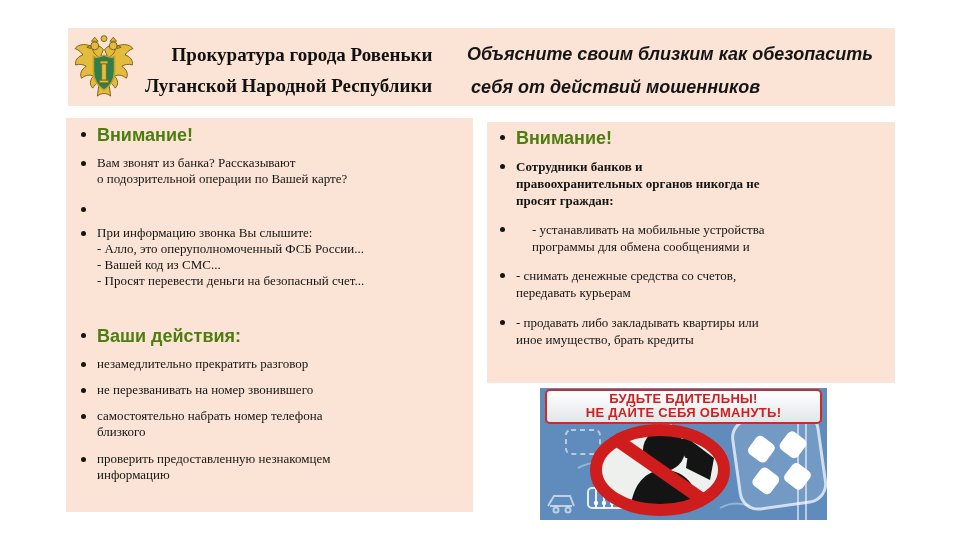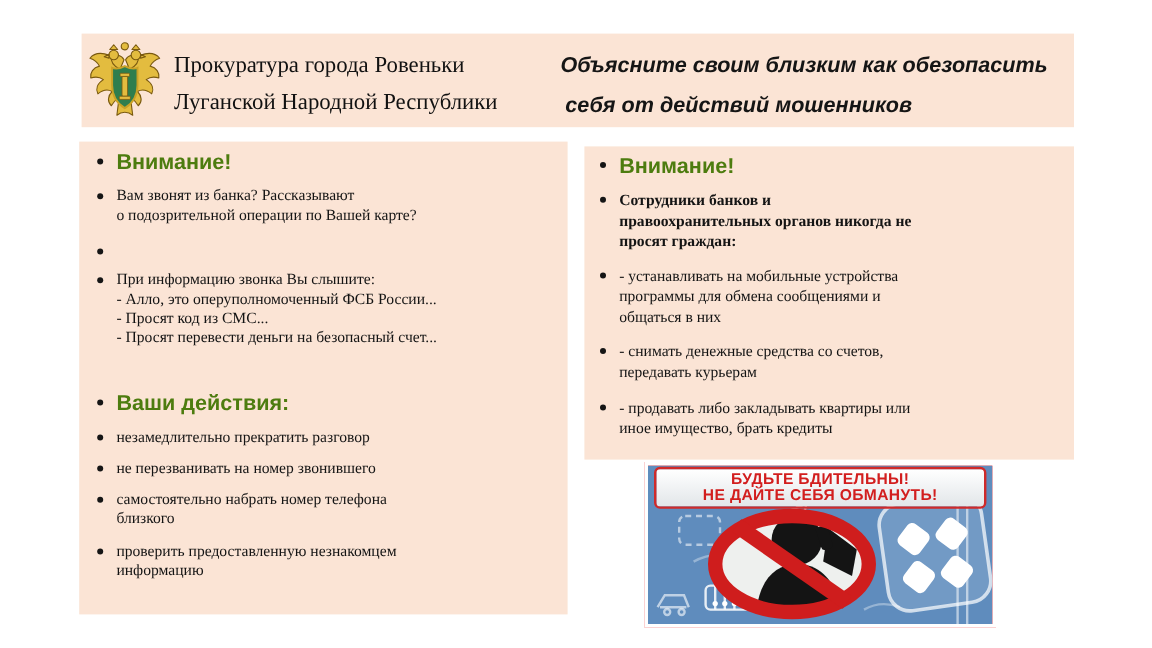--- a/index.html
+++ b/index.html
@@ -4,21 +4,21 @@
 <style>
   html,body{margin:0;padding:0;background:#fff;}
   .slide{
     position:relative;width:960px;height:540px;background:#ffffff;
     font-family:"Liberation Serif",serif;color:#141414;overflow:hidden;
   }
   
   .top-bar{position:absolute;left:68px;top:28px;width:827px;height:78px;background:#fbe4d5;}
   .emblem{position:absolute;left:3px;top:4px;}
   .org-name{position:absolute;left:77px;top:11px;font-family:"Liberation Serif",serif;
-    font-weight:normal;font-size:19px;line-height:31px;color:#111;}
+    font-weight:bold;font-size:19px;line-height:31px;color:#111;text-align:right;}
   .tagline{position:absolute;left:399px;top:10px;font-family:"Liberation Sans",sans-serif;
     font-style:italic;font-weight:bold;font-size:18px;line-height:33px;color:#151515;}
   .tagline .ln2{padding-left:4px;}
   
   .panel{position:absolute;background:#fbe4d5;box-sizing:border-box;}
   .left-panel{left:66px;top:118px;width:407px;height:394px;padding:8px 10px 0 12px;}
   .right-panel{left:487px;top:122px;width:408px;height:261px;padding:7px 8px 0 10px;}
   .bullet{display:flex;align-items:flex-start;}
   .dot{flex:0 0 5px;width:5px;height:5px;border-radius:50%;background:#151515;margin:6px 11px 0 3px;}
   .txt{font-size:13px;line-height:16px;}
@@ -88,21 +88,21 @@
       </span>
     </div>
     <div class="bullet mb13">
       <span class="dot"></span>
     </div>
     <div class="bullet">
       <span class="dot"></span>
       <span class="txt">
         <span class="ln">При информацию звонка Вы слышите:</span>
         <span class="ln">- Алло, это оперуполномоченный ФСБ России...</span>
-        <span class="ln">- Просят код из СМС...</span>
+        <span class="ln">- Вашей код из СМС...</span>
         <span class="ln">- Просят перевести деньги на безопасный счет...</span>
       </span>
     </div>
     <div class="bullet gap-top mb10">
       <span class="dot"></span>
       <span class="txt h-sans">Ваши действия:</span>
     </div>
     <div class="bullet mb10">
       <span class="dot"></span>
       <span class="txt">
@@ -139,24 +139,23 @@
     <div class="bullet mb12">
       <span class="dot"></span>
       <span class="txt b-serif">
         <span class="ln">Сотрудники банков и</span>
         <span class="ln">правоохранительных органов никогда не</span>
         <span class="ln">просят граждан:</span>
       </span>
     </div>
     <div class="bullet mb12">
       <span class="dot"></span>
-      <span class="txt" style="line-height:17px;">
+      <span class="txt" style="line-height:17px;margin-left:16px;">
         <span class="ln">- устанавливать на мобильные устройства</span>
         <span class="ln">программы для обмена сообщениями и</span>
-        <span class="ln">общаться в них</span>
       </span>
     </div>
     <div class="bullet mb13">
       <span class="dot"></span>
       <span class="txt" style="line-height:17px;">
         <span class="ln">- снимать денежные средства со счетов,</span>
         <span class="ln">передавать курьерам</span>
       </span>
     </div>
     <div class="bullet">

